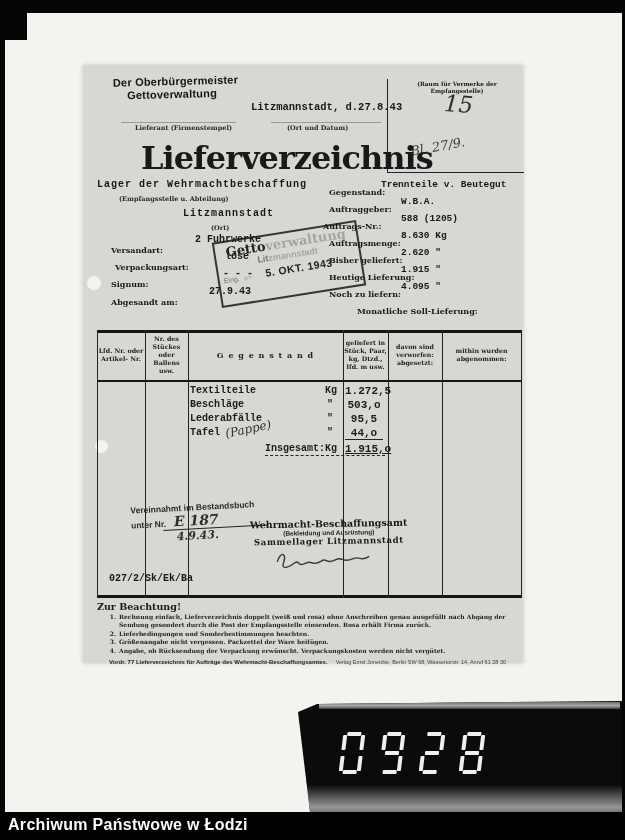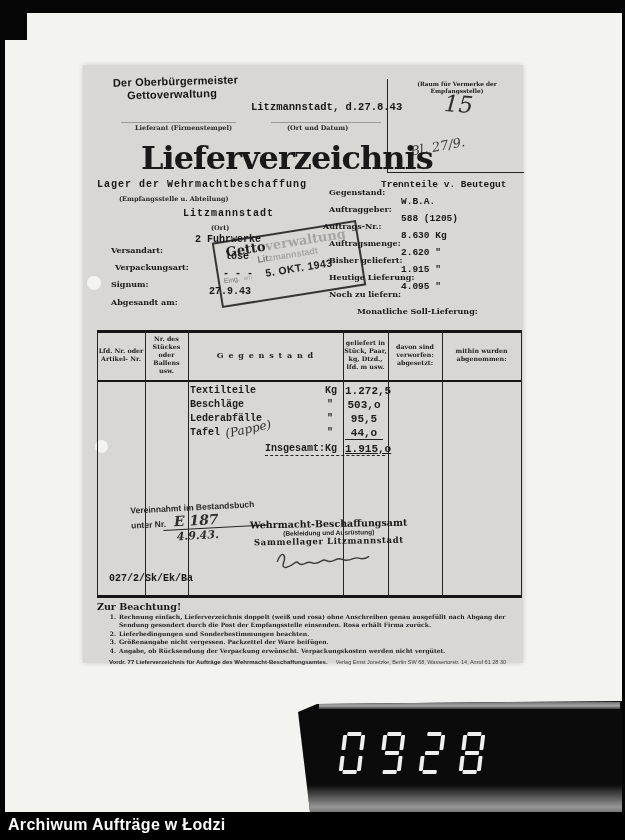--- a/index.html
+++ b/index.html
@@ -254,15 +254,15 @@
           <div class="seg seg-d"></div>
           <div class="seg seg-e"></div>
           <div class="seg seg-f"></div>
           <div class="seg seg-g"></div>
         </div>
       </div>
     <div class="counter-grad"></div>
   </div>
 
   <div class="bottom-bar">
-    <div class="watermark">Archiwum Aufträge w Łodzi</div>
+    <div class="watermark">Archiwum Państwowe w Łodzi</div>
   </div>
 </div>
 
 </body></html>

